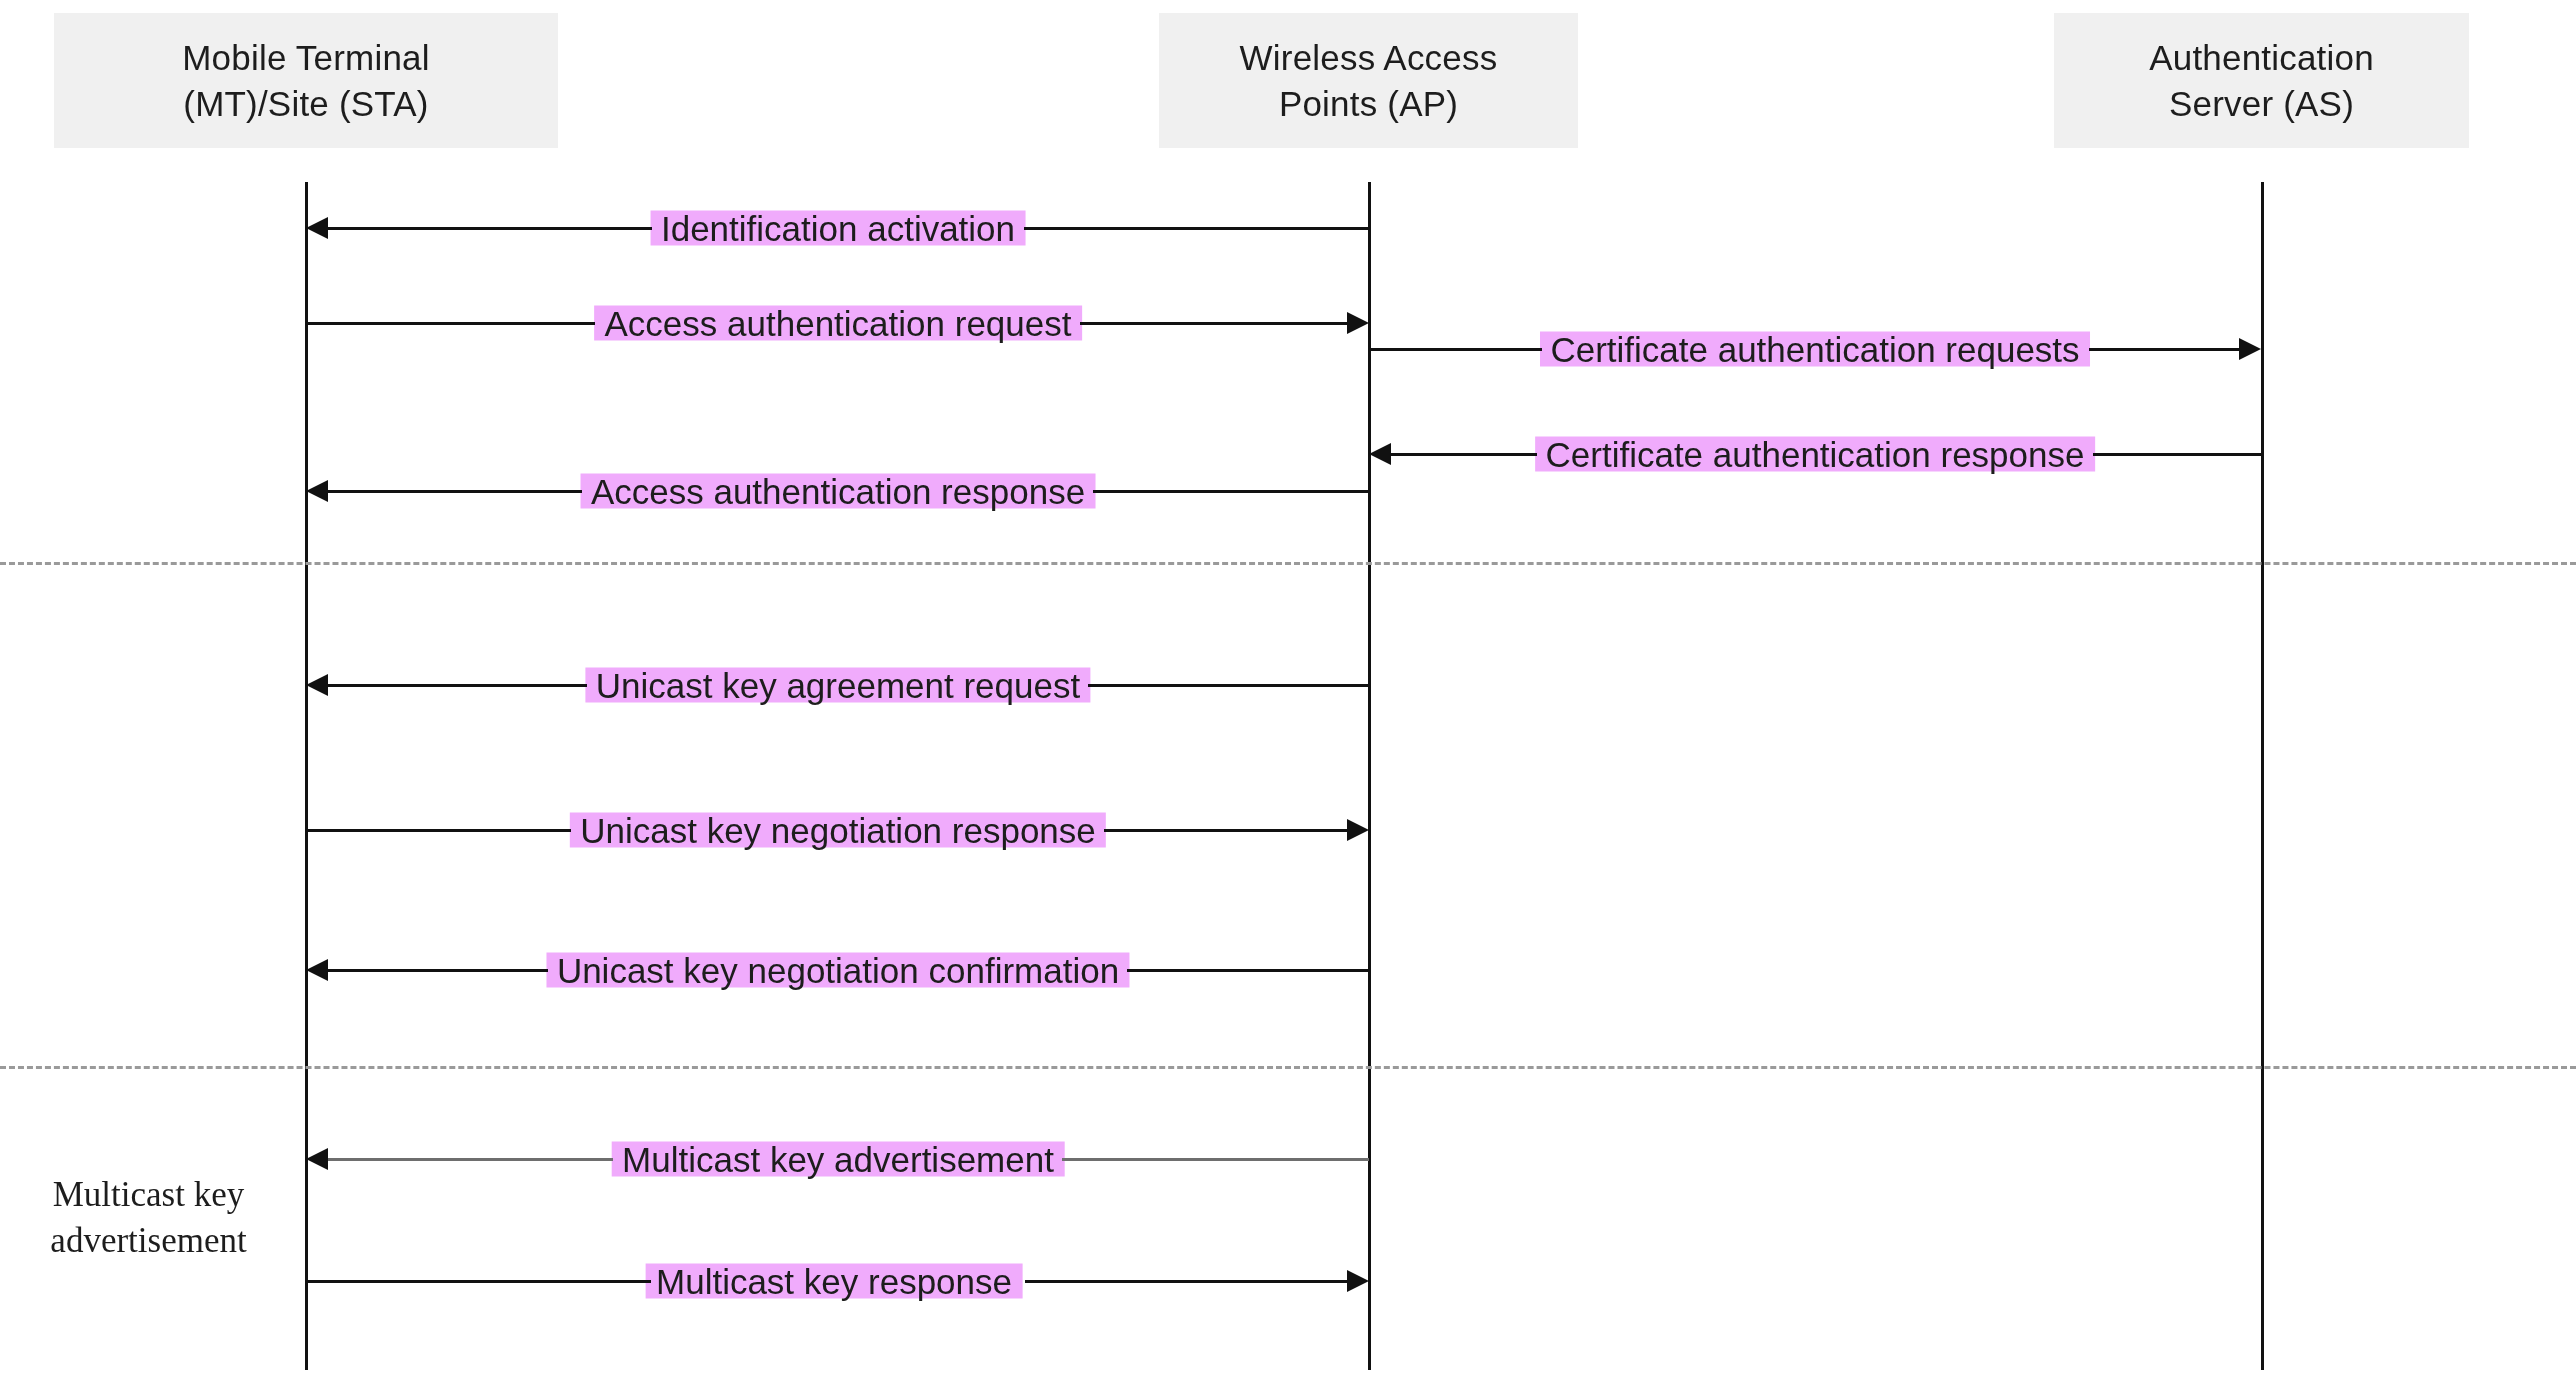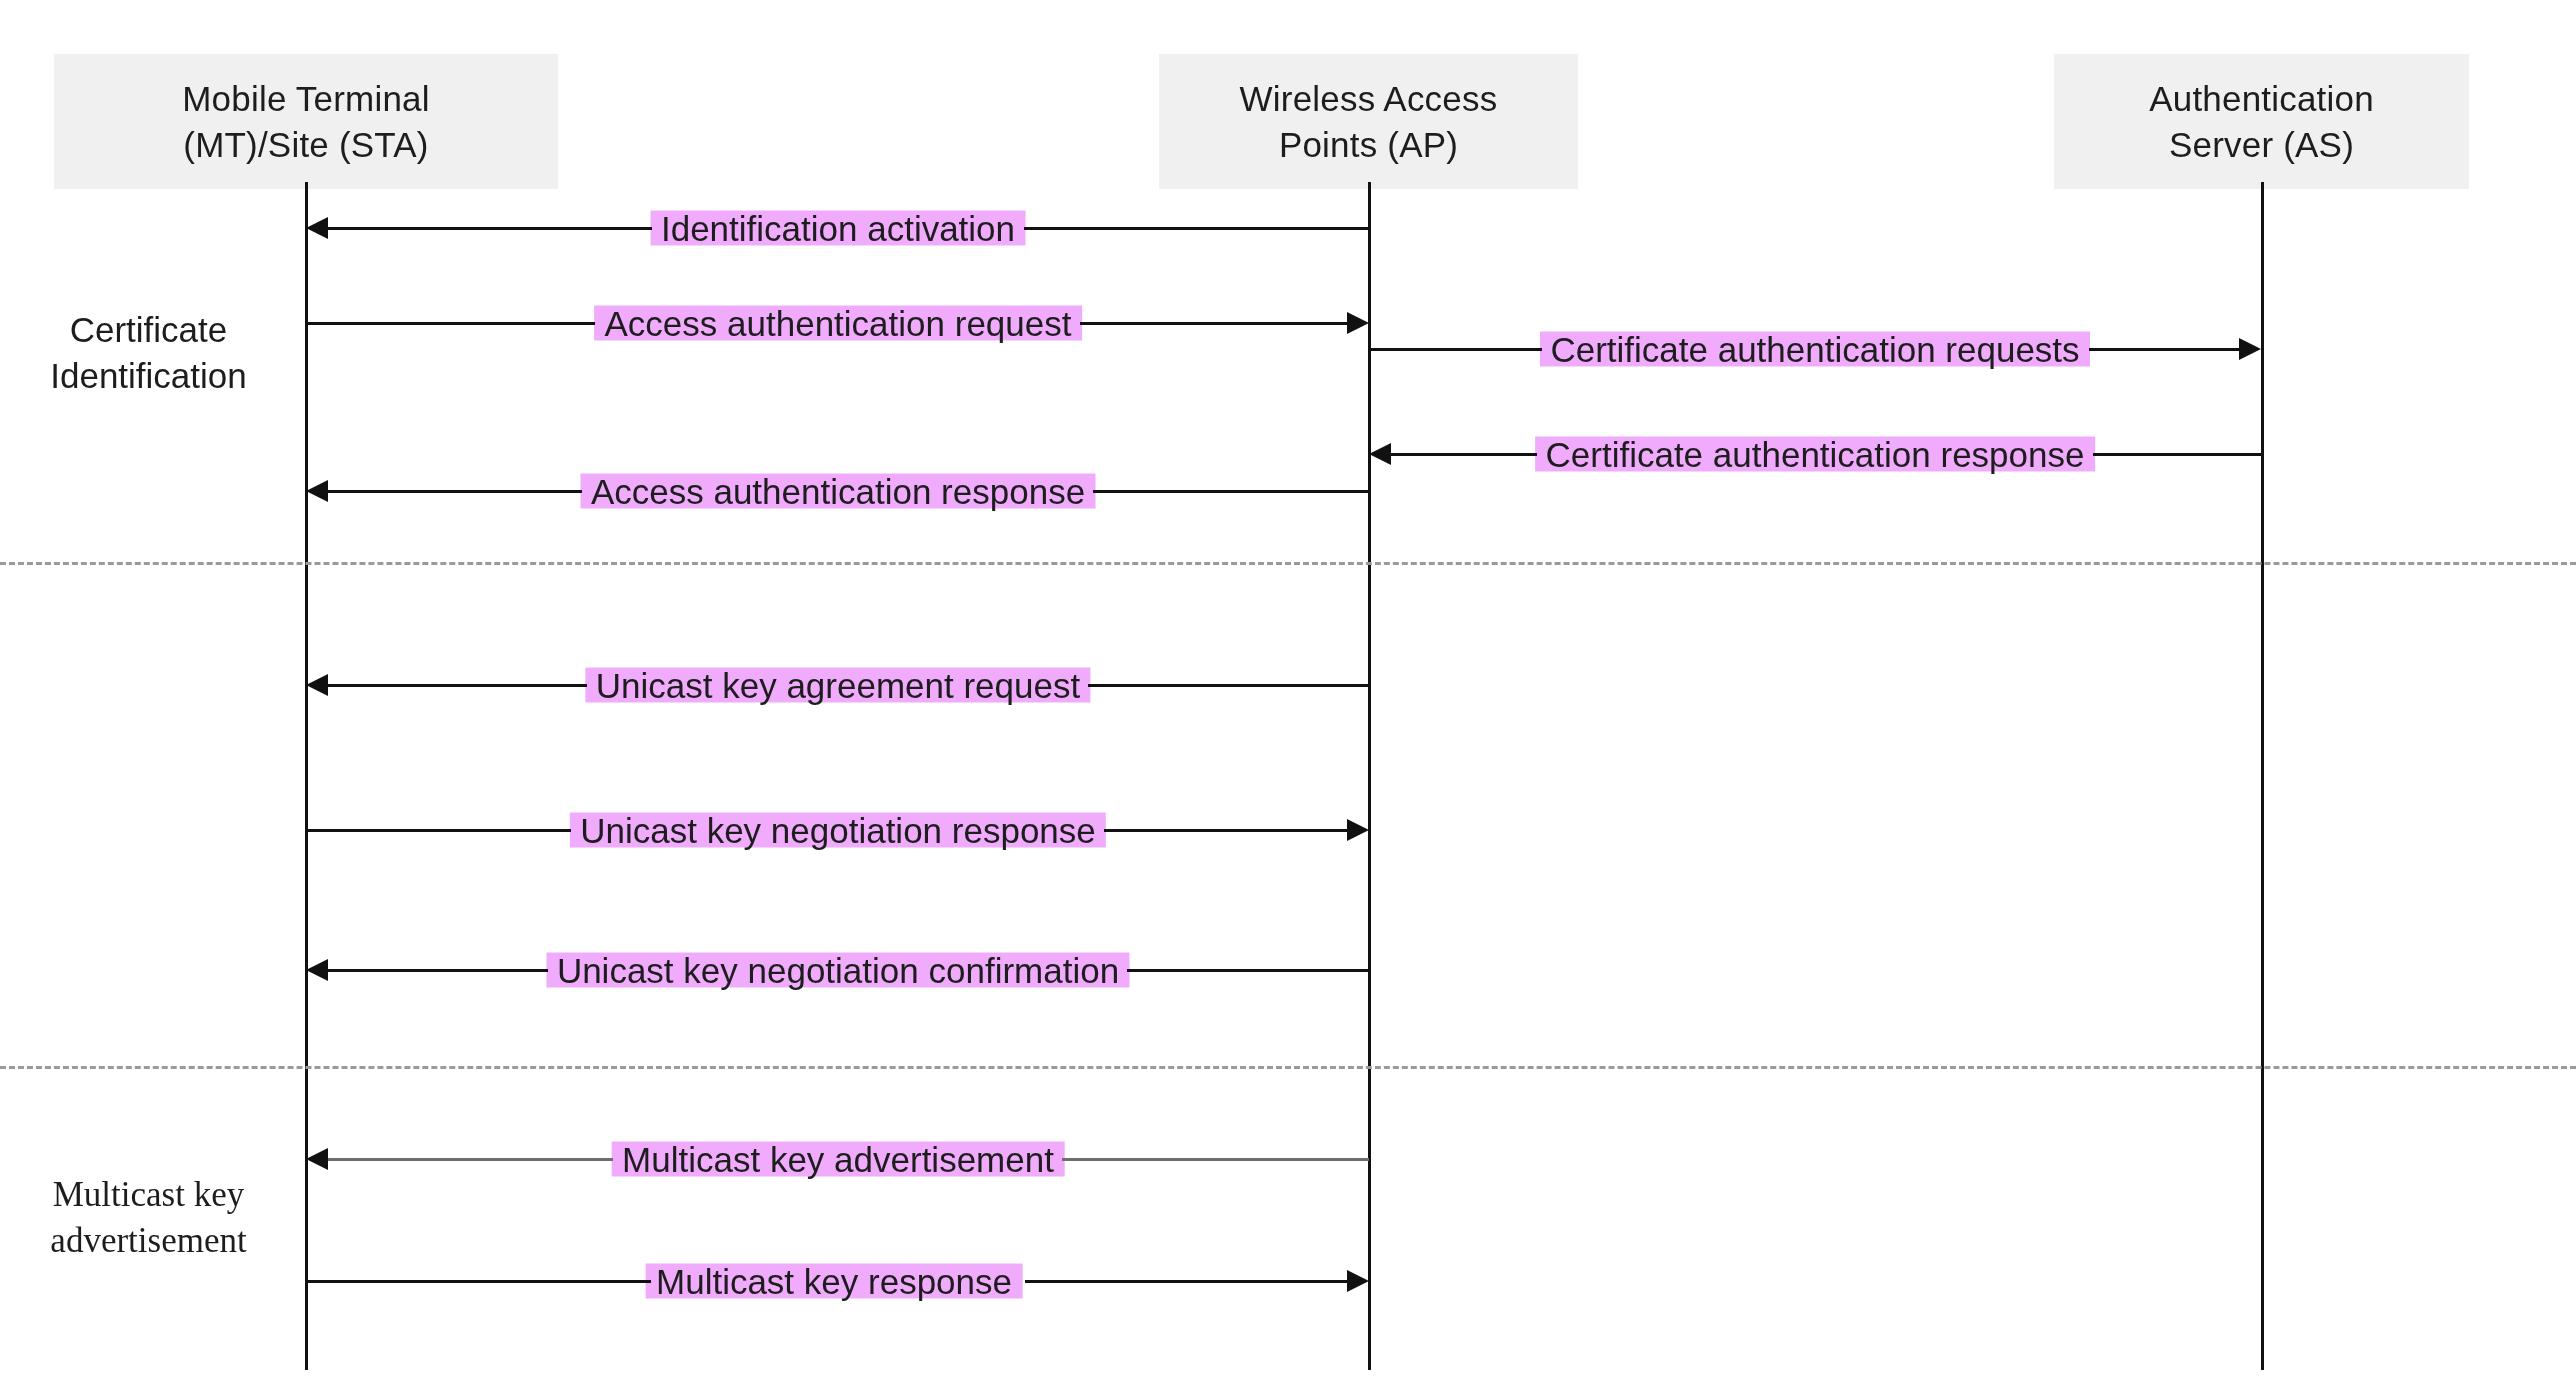--- a/index.html
+++ b/index.html
@@ -3,21 +3,21 @@
 <meta charset="utf-8">
 <style>
   html,body{margin:0;padding:0;background:#ffffff;}
   body{width:2576px;height:1388px;position:relative;overflow:hidden;
        font-family:"Liberation Sans","DejaVu Sans",sans-serif;color:#1a1a1a;}
   #stage{position:absolute;left:0;top:0;width:2576px;height:1388px;}
 
   
   .actor-box{position:absolute;background:#f0f0f0;display:flex;align-items:center;
              justify-content:center;text-align:center;line-height:1.30;
-             font-size:35px;color:#1d1d1d;letter-spacing:0.2px;margin-top:41px;}
+             font-size:35px;color:#1d1d1d;letter-spacing:0.2px;}
   .actor-box span{display:block;}
 
   
   .lifeline{position:absolute;width:2.6px;background:#111111;}
 
   
   .phase-label{position:absolute;text-align:center;font-size:35px;line-height:1.30;
                color:#1d1d1d;}
 
   
@@ -57,24 +57,20 @@
     <div>
       <span>Authentication</span>
       <span>Server (AS)</span>
     </div>
   </div>
 
   <div class="lifeline" id="lifeline-mt" style="left: 305px; top: 182px; height: 1188px;"></div>
   <div class="lifeline" id="lifeline-ap" style="left: 1368px; top: 182px; height: 1188px;"></div>
   <div class="lifeline" id="lifeline-as" style="left: 2261px; top: 182px; height: 1188px;"></div>
 
-  <div class="phase-label" id="phase-0" style="left: 0px; width: 297px; top: 307px;">
-    <span>Certificate</span><br>
-    <span>Identification</span>
-  </div>
   <div class="phase-label" id="phase-2" style="left: 0px; width: 297px; top: 1172px; font-family: Liberation Serif, serif;">
     <span>Multicast key</span><br>
     <span>advertisement</span>
   </div>
 
   <div class="sep" id="sep-0" style="left: 0px; width: 2576px; top: 562px;"></div>
   <div class="sep" id="sep-1" style="left: 0px; width: 2576px; top: 1066px;"></div>
 
   <div id="messages-layer">
       <div class="msg" style="left: 0px; top: 228px; width: 2576px;">

